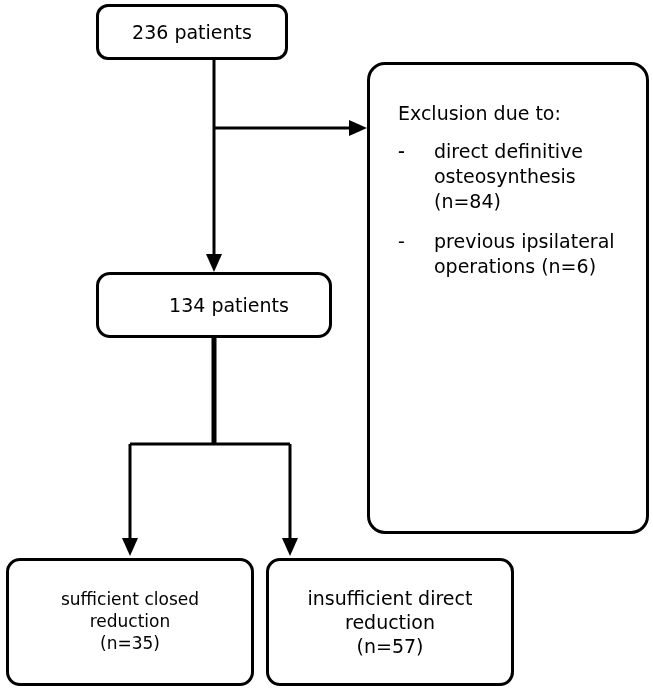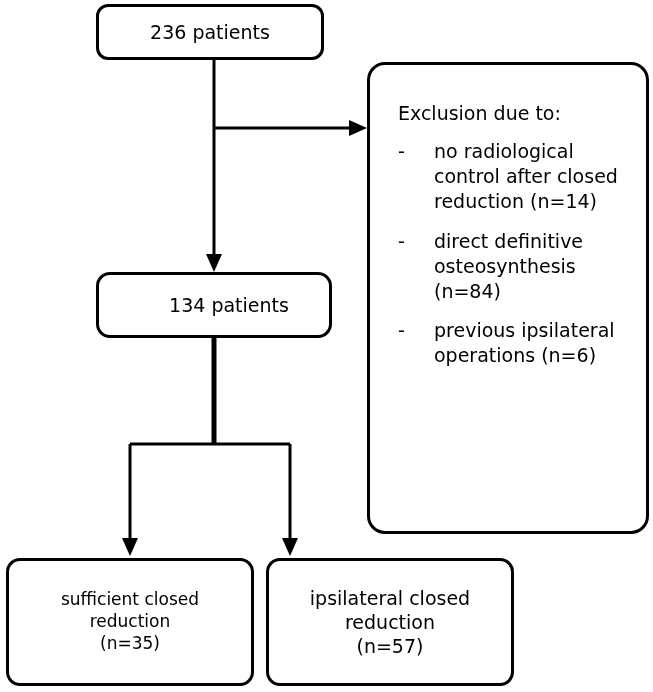--- a/index.html
+++ b/index.html
@@ -25,21 +25,21 @@
     background: #ffffff;
     display: flex;
     align-items: center;
     justify-content: center;
     text-align: center;
     line-height: 1.28;
   }
   .node-top {
     left: 96px;
     top: 4px;
-    width: 228px;
+    width: 192px;
     height: 56px;
     border-radius: 12px;
     font-size: 19px;
   }
   .node-mid {
     left: 96px;
     top: 272px;
     width: 236px;
     height: 66px;
     border-radius: 14px;
@@ -140,32 +140,31 @@
   <div class="node node-left two-line">
     <div>
       <span>sufficient closed</span>
       <span>reduction</span>
       <span>(n=35)</span>
     </div>
   </div>
 
   <div class="node node-right two-line">
     <div>
-      <span>ipsilateral  closed</span>
+      <span>insufficient  direct</span>
       <span>reduction</span>
       <span>(n=57)</span>
     </div>
   </div>
 
   <div class="node node-exclusion">
     <p class="excl-title">Exclusion due to:</p>
     <ul class="excl-list">
       <li>
         <span class="dash">-</span>
-        <span>no radiological control after closed reduction (n=14)</span>
       </li>
       <li>
         <span class="dash">-</span>
         <span>direct definitive osteosynthesis (n=84)</span>
       </li>
       <li>
         <span class="dash">-</span>
         <span>previous ipsilateral operations (n=6)</span>
       </li>
     </ul>

